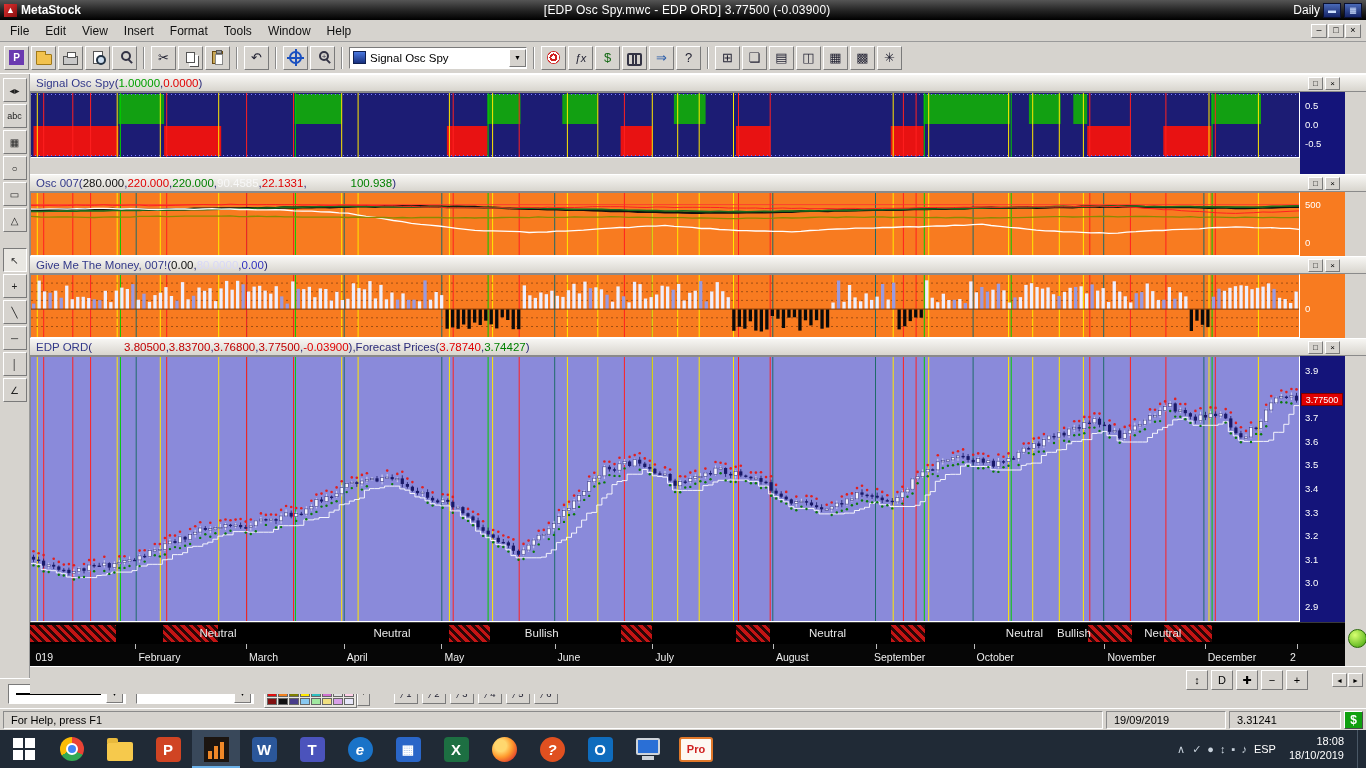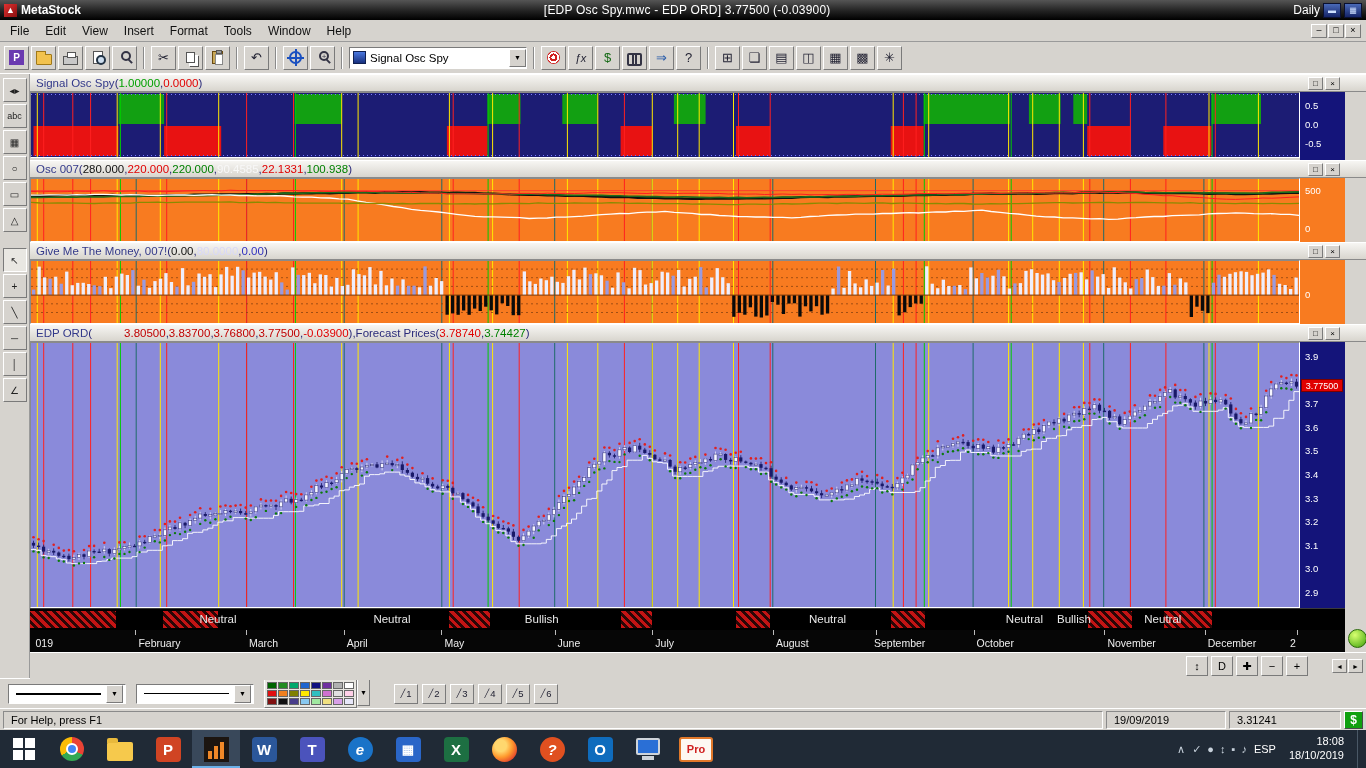--- a/index.html
+++ b/index.html
@@ -297,21 +297,21 @@
                 <line x1="1028.3" y1="0" x2="1028.3" y2="64" stroke="#ffe800" stroke-width="1"></line>
                 <line x1="1052.4" y1="0" x2="1052.4" y2="64" stroke="#ffe800" stroke-width="1"></line>
                 <line x1="1058.8" y1="0" x2="1058.8" y2="64" stroke="#ff2020" stroke-width="1"></line>
                 <line x1="1099.4" y1="0" x2="1099.4" y2="64" stroke="#ff2020" stroke-width="1"></line>
                 <line x1="1134.9" y1="0" x2="1134.9" y2="64" stroke="#ff2020" stroke-width="1"></line>
                 <line x1="1178.0" y1="0" x2="1178.0" y2="64" stroke="#ffe800" stroke-width="1"></line>
                 <line x1="1181.1" y1="0" x2="1181.1" y2="64" stroke="#00cc00" stroke-width="1"></line>
                 <line x1="1184.3" y1="0" x2="1184.3" y2="64" stroke="#ff2020" stroke-width="1"></line>
                 <line x1="1227.4" y1="0" x2="1227.4" y2="64" stroke="#ffe800" stroke-width="1"></line>
               </svg></div>
-            <div class="yaxis" style="height: 68px; background: rgb(20, 20, 122); color: rgb(255, 255, 255);">
+            <div class="yaxis" style="height: 82px; background: rgb(20, 20, 122); color: rgb(255, 255, 255);">
               <span class="ylab" style="top: 8.44px;">0.5</span>
               <span class="ylab" style="top: 27px;">0.0</span>
               <span class="ylab" style="top: 45.56px;">-0.5</span>
             </div>
             <div class="rail"></div>
           </div>
         </div>
         <div>
           <div class="panel-header">
             <span class="panel-title">Osc 007 </span>
@@ -319,21 +319,21 @@
             <span style="color: rgb(16, 16, 16);">280.000</span>
             <span style="color: rgb(42, 42, 122);">, </span>
             <span style="color: rgb(224, 0, 0);">220.000</span>
             <span style="color: rgb(42, 42, 122);">, </span>
             <span style="color: rgb(0, 128, 0);">220.000</span>
             <span style="color: rgb(42, 42, 122);">, </span>
             <span style="color: rgb(248, 248, 248);">90.4585</span>
             <span style="color: rgb(42, 42, 122);">, </span>
             <span style="color: rgb(224, 0, 0);">22.1331</span>
             <span style="color: rgb(42, 42, 122);">, </span>
-            <span style="color: rgb(0, 128, 0);">100.938</span>
+            <span style="color: rgb(0, 128, 0); margin-left: 44px;">100.938</span>
             <span style="color: rgb(42, 42, 122);"> )</span>
             <span class="ph-btns">
               <span class="ph-btn b3">□</span>
               <span class="ph-btn b3">×</span>
             </span>
           </div>
           <div class="panel-body">
             <div class="plot" style="width: 1270px; height: 64px;"><svg width="1268" height="62" viewBox="0 0 1268 62">
                 <rect x="0" y="0" width="1268" height="62" fill="#f87b20"></rect>
                 <line x1="105.2" y1="0" x2="105.2" y2="62" stroke="#1f6a6a" stroke-width="1"></line>

